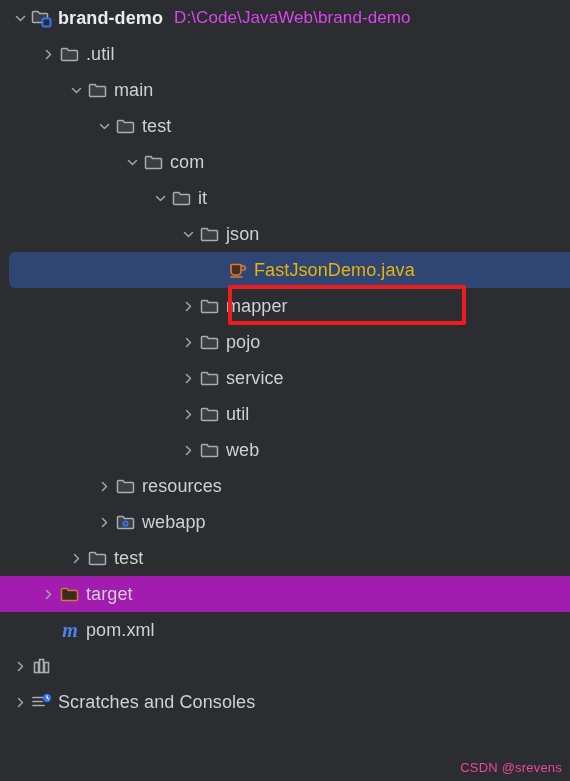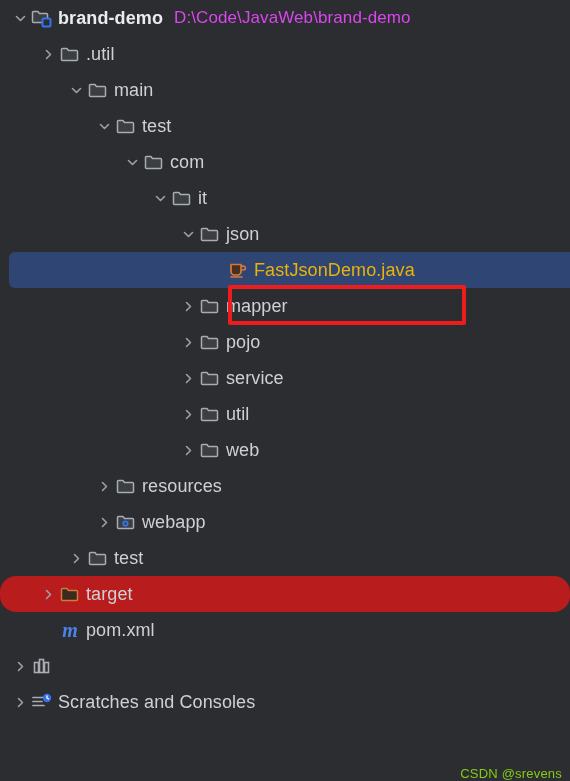--- a/index.html
+++ b/index.html
@@ -87,22 +87,21 @@
     bottom: 0;
     background: #2F4573;
     border-radius: 6px 0 0 6px;
     z-index: 0;
   }
   .row.selected > * { position: relative; z-index: 1; }
   .row.selected .label { color: #eab308; }
 
   
   .row.excluded {
-    background: #b91c1c;
-    border-radius: 16px;
+    background: #a21caf;
   }
 
   .maven-m {
     font-family: "Liberation Serif", serif;
     font-style: italic;
     font-weight: bold;
     font-size: 20px;
     color: #4B83E8;
     line-height: 20px;
   }
@@ -117,23 +116,23 @@
     border: 4px solid #EE1C1C;
     box-sizing: border-box;
     border-radius: 2px;
     pointer-events: none;
     z-index: 5;
   }
 
   #watermark {
     position: absolute;
     right: 8px;
-    bottom: 0;
+    bottom: 6px;
     font-size: 13px;
-    color: #84cc16;
+    color: #ec4899;
     letter-spacing: 0.2px;
     z-index: 6;
   }
 </style>
 </head>
 <body>
 
 <div id="tree">
     <div class="row">
       <span class="indent" style="width: 10px;"></span>

